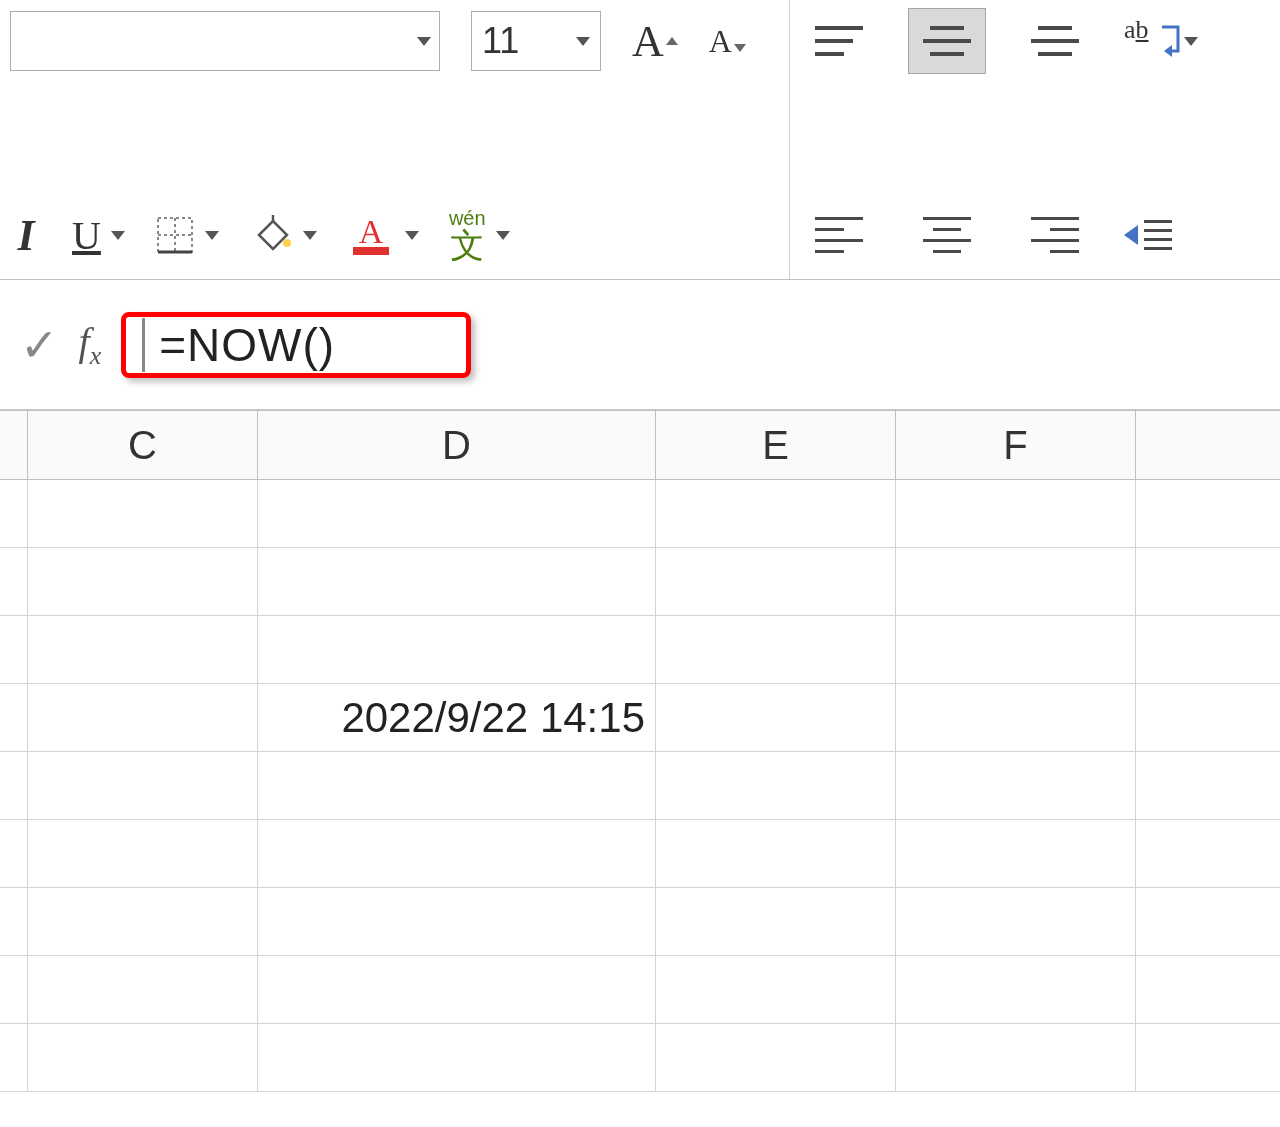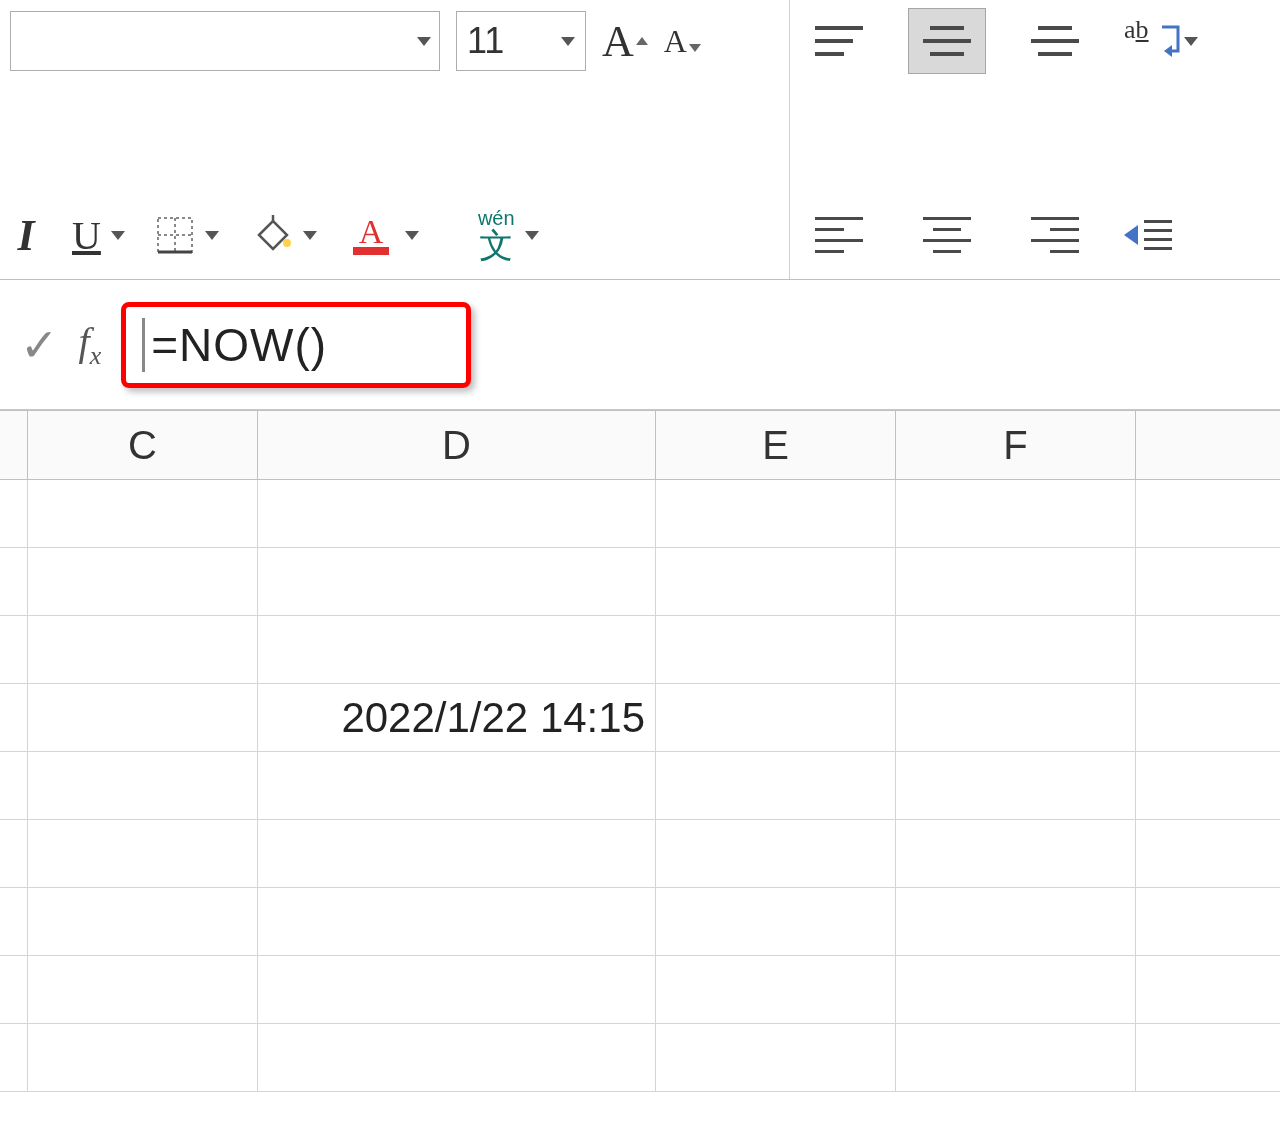--- a/index.html
+++ b/index.html
@@ -20,21 +20,21 @@
   }
   .ribbon-group {
     display: flex;
     flex-direction: column;
     justify-content: space-between;
     padding: 6px 10px 4px 10px;
     position: relative;
   }
   .ribbon-group.font-group { flex: 1; border-right: 1px solid #d0d0d0; }
   .ribbon-group.align-group { width: 490px; }
-  .row1 { display: flex; align-items: center; gap: 16px; height: 70px; }
+  .row1 { display: flex; align-items: center; gap: 31px; height: 70px; }
   .row2 { display: flex; align-items: center; gap: 30px; height: 80px; margin-top: 10px; }
   .group-label-row { display:flex; align-items:center; justify-content:center; position:relative; height:60px; font-size:36px; color:#444; }
   .dialog-launcher {
     position:absolute; right:14px; bottom:14px;
     width:26px; height:26px; color:#666;
     display:flex; align-items:center; justify-content:center;
   }
   .font-name-box {
     height:60px; width:430px; border:1px solid #adadad;
     display:flex; align-items:center; justify-content:flex-end;
@@ -51,21 +51,21 @@
   }
   .big-a { font-size:44px; font-family:"Times New Roman",serif; }
   .small-a { font-size:32px; font-family:"Times New Roman",serif; }
   .inc-font, .dec-font { display:flex; align-items:flex-end; gap:2px; color:#333; }
   .tiny-caret-up {width:0;height:0;border-left:6px solid transparent;border-right:6px solid transparent;border-bottom:8px solid #666;display:inline-block;margin-bottom:22px;}
   .tiny-caret-down {width:0;height:0;border-left:6px solid transparent;border-right:6px solid transparent;border-top:8px solid #666;display:inline-block;margin-bottom:8px;}
   .italic-i { font-family:"Times New Roman",serif; font-style:italic; font-size:44px; font-weight:bold; color:#333; width:32px; text-align:center;}
   .underline-u { font-family:"Times New Roman",serif; font-size:40px; text-decoration:underline; color:#333;}
   .drop { display:flex; align-items:center; gap:10px; }
   .border-icon svg, .bucket-icon svg, .fontcolor-icon svg { display:block; }
-  .wen-box { display:flex; flex-direction:column; align-items:center; font-size:20px; line-height:1; color:#0f766e;margin-left:29px; }
+  .wen-box { display:flex; flex-direction:column; align-items:center; font-size:20px; line-height:1; color:#4d7c0f; }
   .wen-box .pinyin { font-size:20px; }
   .wen-box .hanzi { font-size:34px; }
   .align-icons-row { display:flex; align-items:center; gap:30px; }
   .align-box { width:78px; height:66px; display:flex; align-items:center; justify-content:center; }
   .align-box.selected { background:#d9d9d9; border:1px solid #a6a6a6; }
   .lines { display:flex; flex-direction:column; gap:9px; width:48px; }
   .lines span { height:4px; background:#4a4a4a; }
   .lines.top span:nth-child(1){width:100%} .lines.top span:nth-child(2){width:80%} .lines.top span:nth-child(3){width:60%}
   .lines.middle {align-items:center;} .lines.middle span{width:70%} .lines.middle span:nth-child(2){width:100%}
   .lines.h { gap:8px; }
@@ -86,23 +86,23 @@
     border-bottom:1px solid #c8c8c8;
     padding-left:20px;
     gap:20px;
   }
   .check-icon { font-size:46px; color:#888; }
   .fx-label { font-family:"Times New Roman",serif; font-style:italic; font-size:40px; color:#555;}
   .fx-label .sub { font-size:26px; vertical-align:sub; }
   .formula-input-wrap {
     border:5px solid #ff0000; border-radius:8px;
     padding:6px 16px 6px 10px;
-    display:flex; align-items:center; 
+    display:flex; align-items:center; gap:8px;
     box-shadow: 4px 4px 6px rgba(0,0,0,0.25);
-    min-width:350px; height:86px;
+    min-width:350px; height:66px;
   }
   .cursor-caret {
     width:3px; height:54px; background:#888; margin-left:6px; margin-right:6px;
   }
   .formula-text { font-size:46px; font-family:Arial,sans-serif; color:#222; letter-spacing:1px;}
 
   
   .col-headers {
     display:flex; height:70px; background:#fafafa;
     border-top:1px solid #c0c0c0; border-bottom:1px solid #c0c0c0;
@@ -313,21 +313,21 @@
     <div class="cell wB"></div>
       <div class="cell wC"></div>
       <div class="cell wD"></div>
       <div class="cell wE"></div>
       <div class="cell wF"></div>
       <div class="cell wG"></div>
   </div>
   <div class="grid-row">
     <div class="cell wB"></div>
       <div class="cell wC"></div>
-      <div class="cell wD">2022/1/22 14:15</div>
+      <div class="cell wD">2022/9/22 14:15</div>
       <div class="cell wE"></div>
       <div class="cell wF"></div>
       <div class="cell wG"></div>
   </div>
   <div class="grid-row">
     <div class="cell wB"></div>
       <div class="cell wC"></div>
       <div class="cell wD"></div>
       <div class="cell wE"></div>
       <div class="cell wF"></div>

